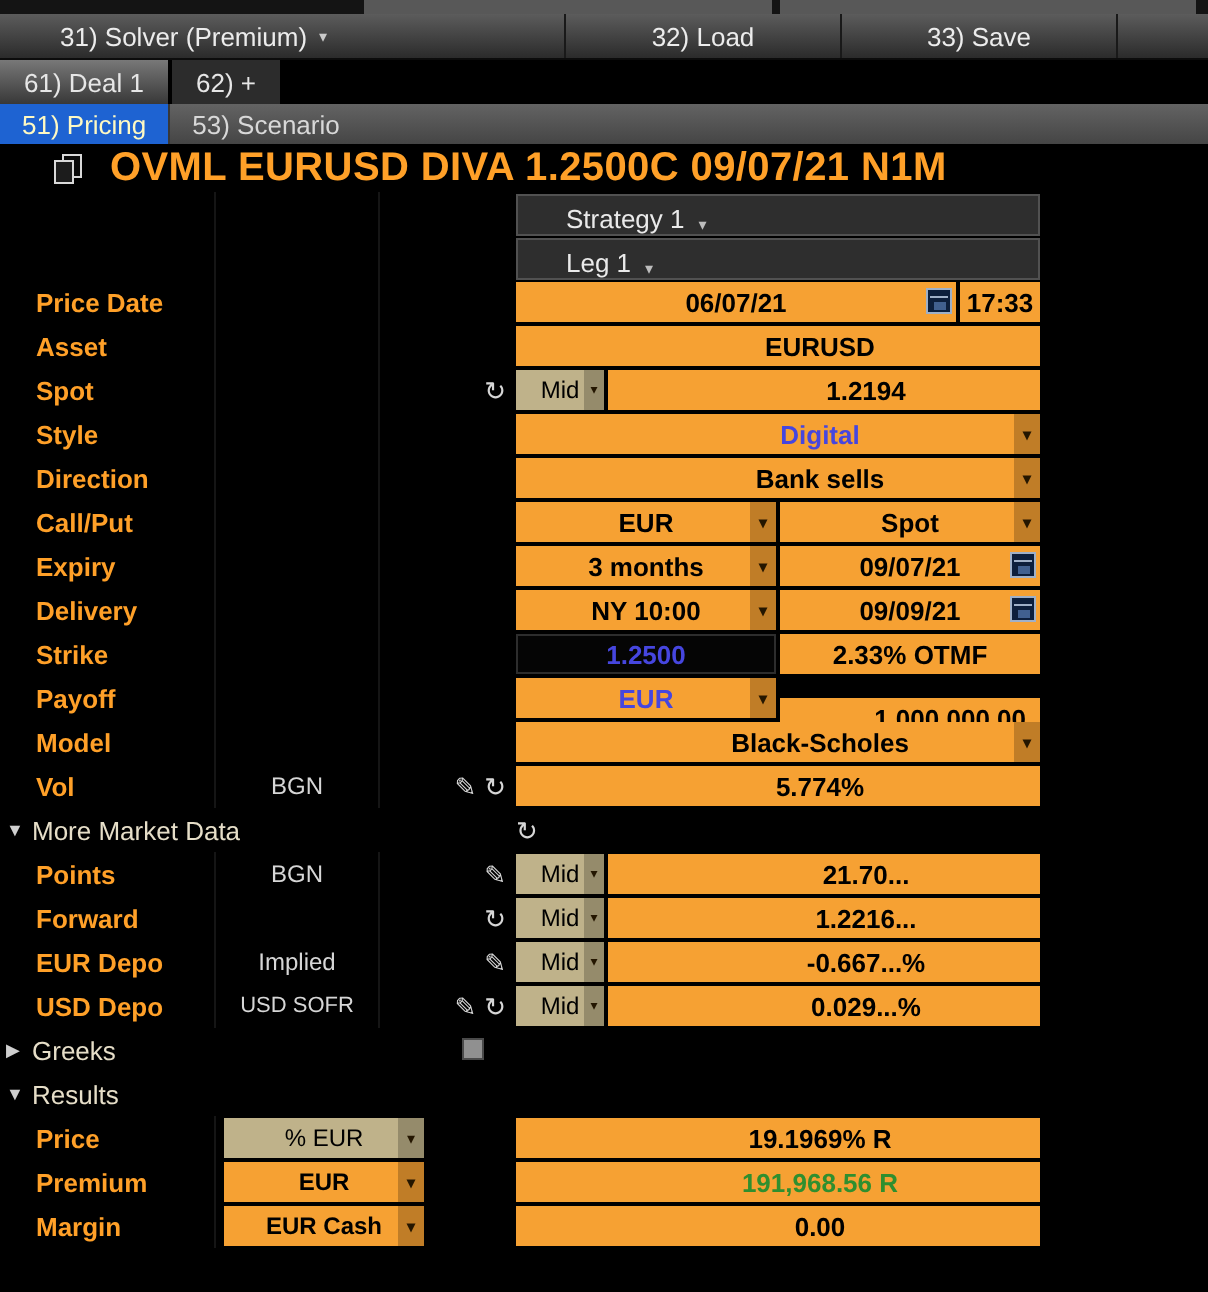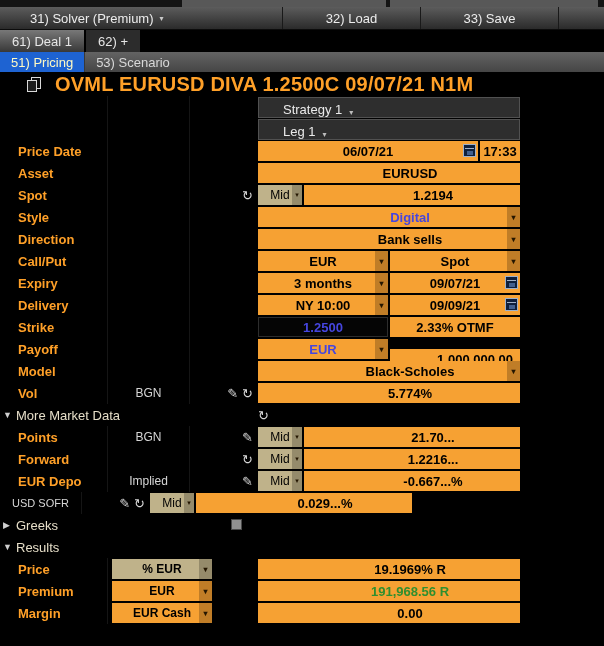--- a/index.html
+++ b/index.html
@@ -58,21 +58,21 @@
   .bluetext { color: var(--blue, #4646DF); }
   .greentext { color: var(--green, #2F8F2F); }
   .dd { position: absolute; right: 0; top: 0; width: 13px; height: 100%; background: rgba(0,0,0,.22); display: flex; align-items: center; justify-content: center; font-size: 8px; color: #241600; }
   .dd.narrow { width: 10px; font-size: 7px; }
   .cal { position: absolute; right: 2px; top: 3px; width: 13px; height: 13px; background: #0d1f3c; border: 1px solid #9fb0c8; }
   .cal::before { content: ""; position: absolute; left: 1px; right: 1px; top: 3px; height: 1px; background: #9fb0c8; }
   .cal::after { content: ""; position: absolute; left: 3px; top: 6px; width: 6px; height: 4px; background: #41608f; }
   .hdr-cell { flex: 1; height: 21px; background: #2e2e2e; border: 1px solid #515151; color: #eaeaea; font-size: 13px; display: flex; align-items: flex-end; padding-left: 24px; gap: 7px; }
   .hdr-caret { font-size: 8px; color: #bdbdbd; }
   .unit { width: 100px; height: 20px; margin-left: 4px; background: var(--amber, #F6A133); color: #000; font-size: 12px; font-weight: bold; display: flex; align-items: center; justify-content: center; position: relative; }
-  .unit.muted { background: var(--muted, #BFB28A); font-weight: bold; }
+  .unit.muted { background: var(--muted, #BFB28A); font-weight: normal; }
   .uspacer { width: 46px; height: 100%; }
   .row.section { position: relative; }
   .sec-arrow { width: 15px; padding-left: 3px; font-size: 9px; color: #cfcfcf; }
   .sec-label { color: #E6DEC8; font-size: 13px; padding-left: 1px; }
   .sec-refresh { position: absolute; left: 258px; }
   .checkbox { position: absolute; left: 231px; top: 5px; width: 11px; height: 11px; background: #909090; border: 1px solid #4a4a4a; }
   .bottom-fill { height: 22px; background: #000; }
 </style>
 </head>
 <body>
@@ -360,20 +360,21 @@
           <span>Mid</span>
           <span class="dd narrow">▾</span>
         </div>
         <div class="cell full">
           <span>-0.667...%</span>
         </div>
       </div>
     </div>
 
     <div class="row">
+      <div class="lbl">USD Depo</div>
       <div class="sub small">USD SOFR</div>
       <div class="icons">
         <span class="ic">✎</span>
         <span class="ic">↻</span>
       </div>
       <div class="fields">
         <div class="cell mid">
           <span>Mid</span>
           <span class="dd narrow">▾</span>
         </div>

